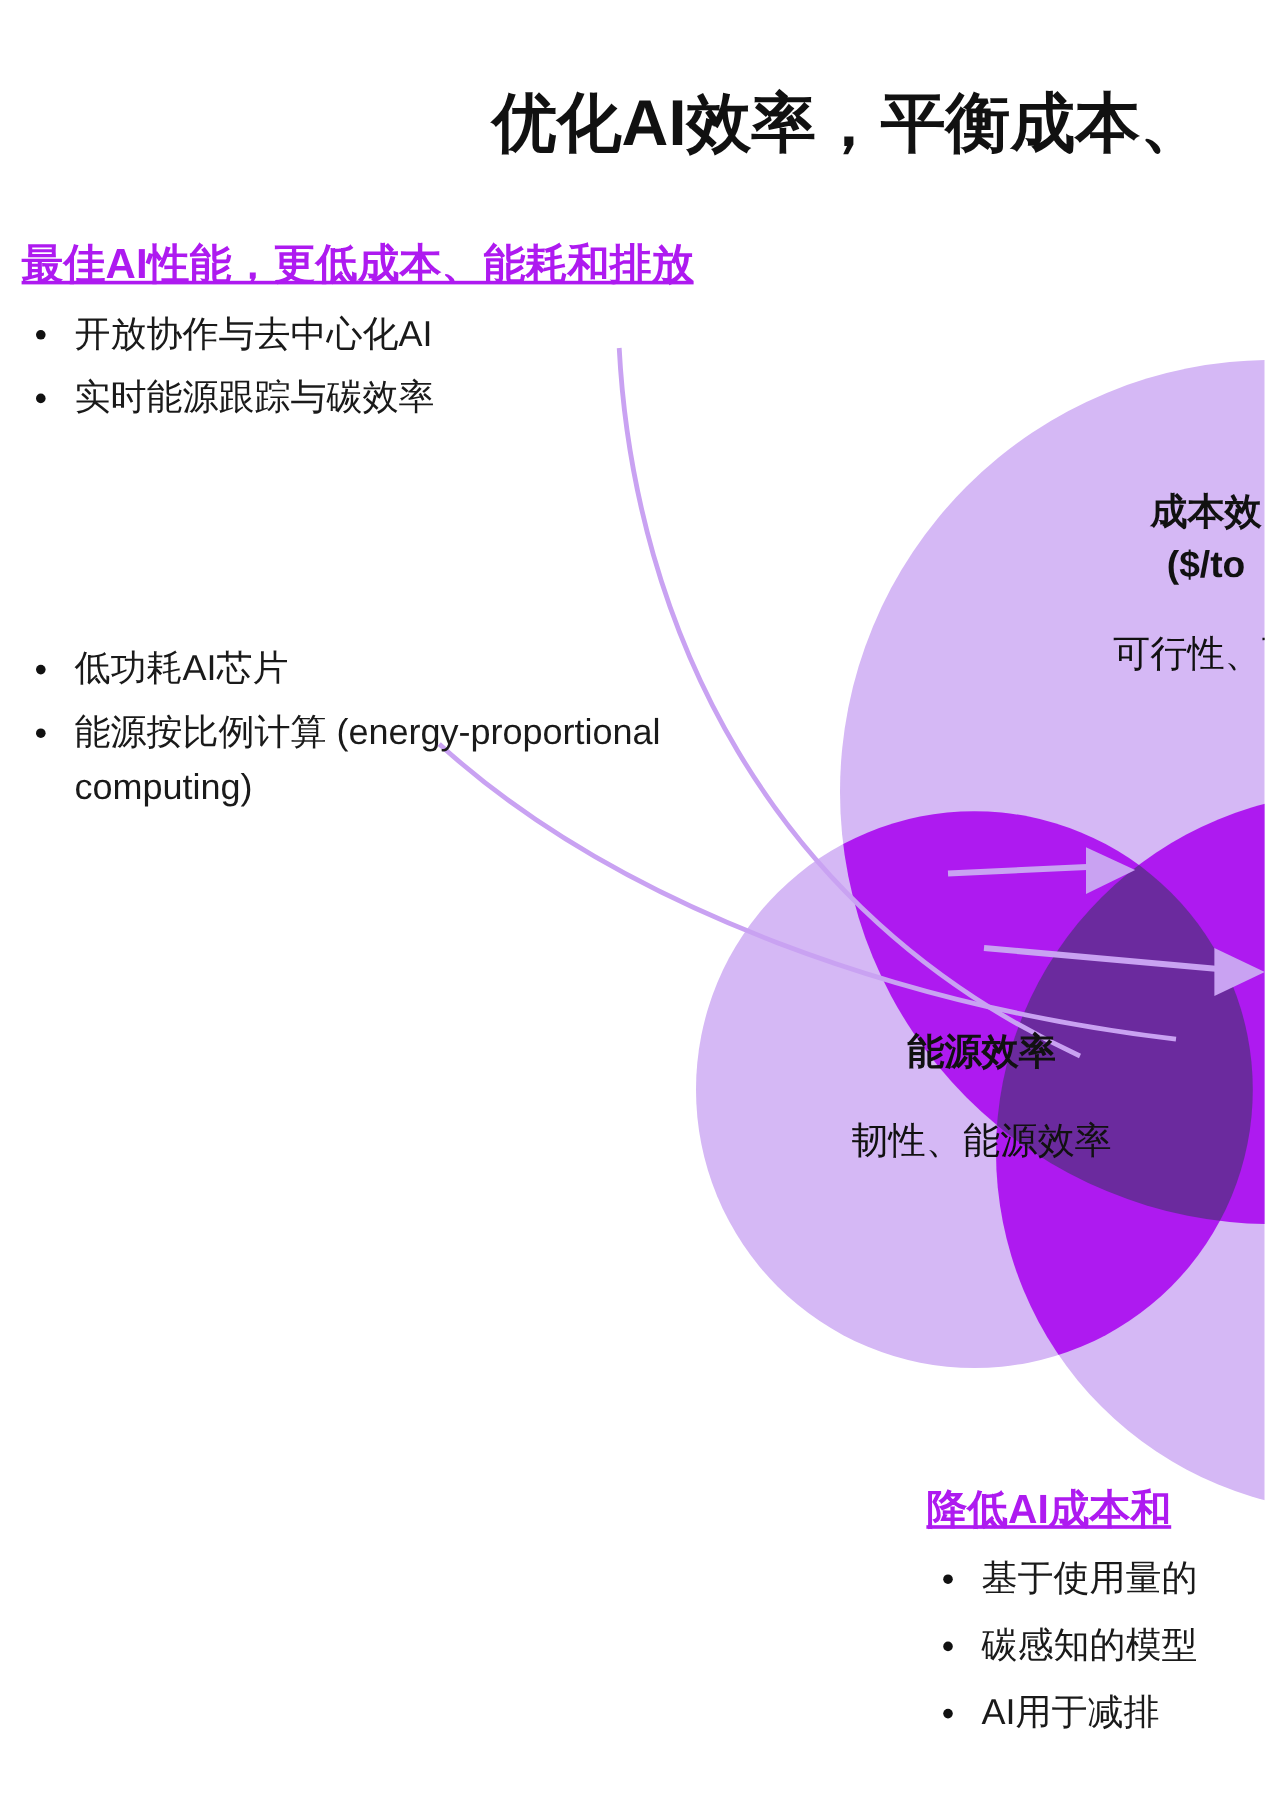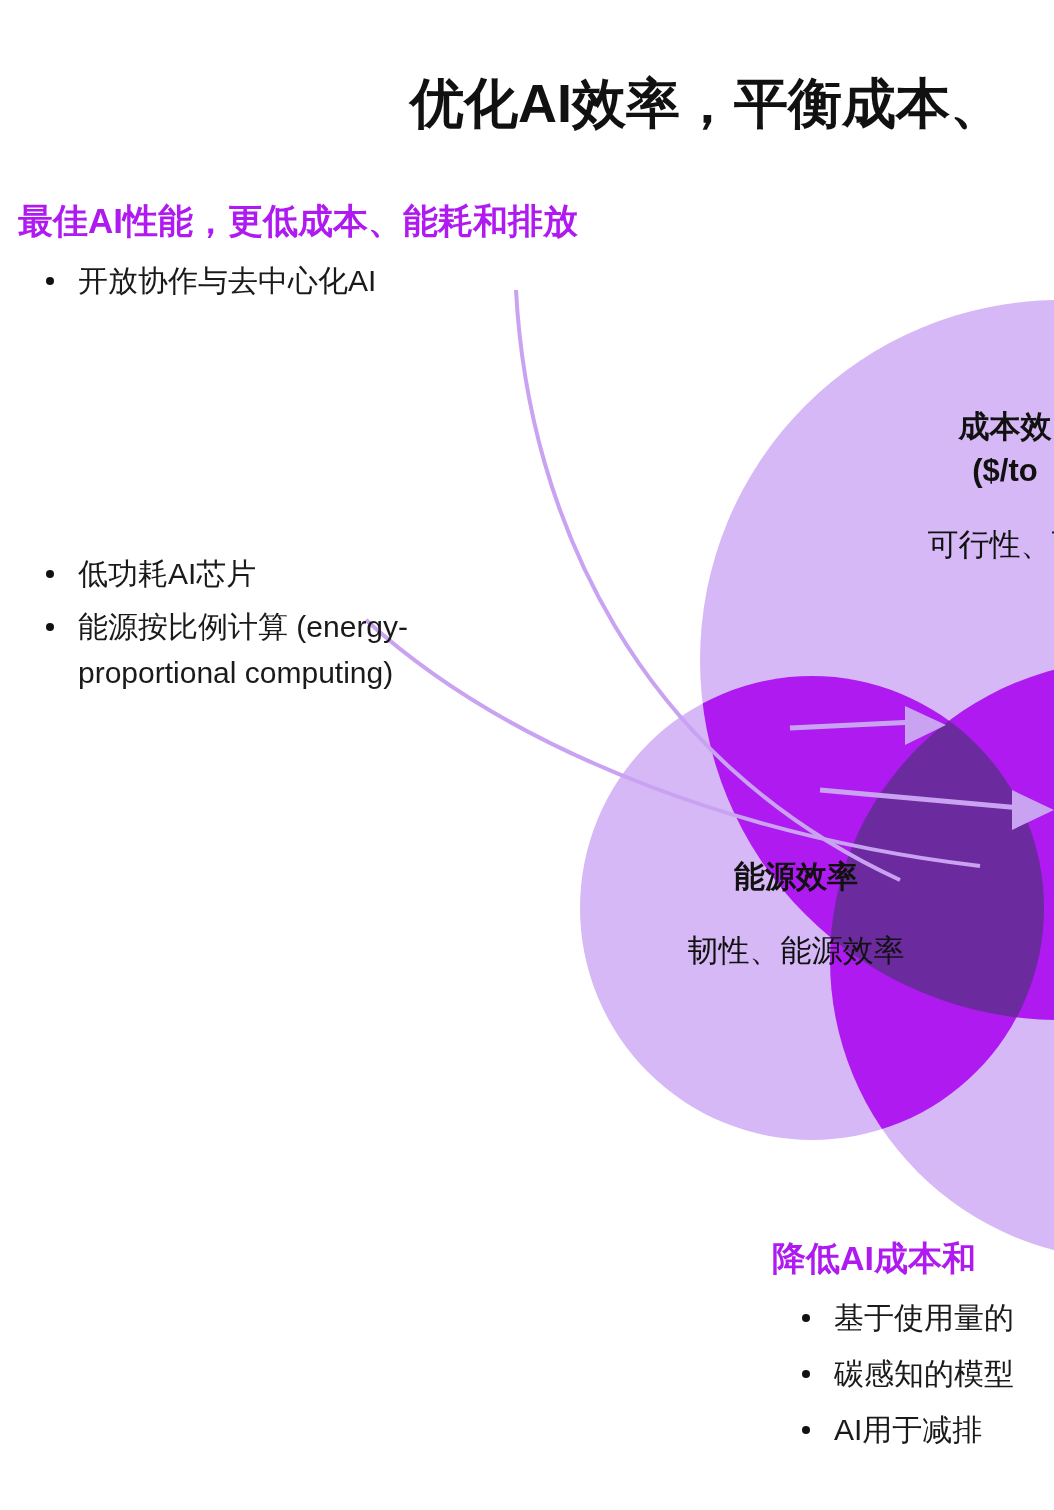--- a/index.html
+++ b/index.html
@@ -61,40 +61,41 @@
     display: block;
     font-weight: 700;
   }
 
   #label-cost {
     left: 840px;
     top: 405px;
     width: 330px;
   }
   #label-energy {
-    left: 588px;
+    left: 610px;
     top: 855px;
     width: 416px;
   }
 
   
   .text-section {
     position: absolute;
   }
   .sec-head {
     color: #AE1AF0;
     font-weight: 700;
     font-size: 35px;
     line-height: 1.2;
     white-space: nowrap;
     margin-bottom: 14px;
+    text-decoration: underline;
   }
   ul.bullets {
     list-style: none;
-    margin: 16px;
+    margin: 0;
     padding: 0;
   }
   ul.bullets > li {
     position: relative;
     padding-left: 44px;
     color: #1a1a1a;
     font-size: 30px;
     line-height: 1.53;
     font-weight: 400;
     margin-bottom: 7px;
@@ -199,20 +200,21 @@
 
   <div class="circle-label" id="label-energy">
     <span>能源效率</span>
     <span class="sub">韧性、能源效率</span>
   </div>
 
   <div class="text-section" id="section-performance">
     <div class="sec-head">最佳AI性能，更低成本、能耗和排放</div>
     <ul class="bullets">
       <li>开放协作与去中心化AI</li>
+      <li>实时能源跟踪与碳效率</li>
     </ul>
   </div>
 
   <div class="text-section" id="section-minimize">
     <ul class="bullets">
       <li>低功耗AI芯片</li>
       <li>能源按比例计算 (energy-proportional computing)</li>
     </ul>
   </div>
 

